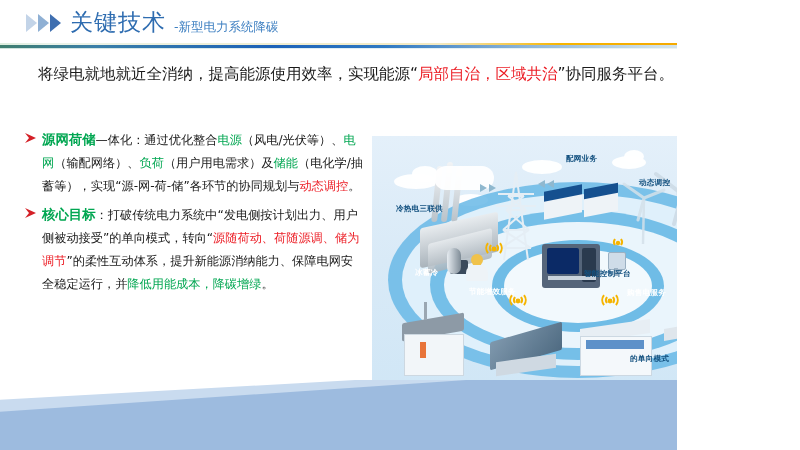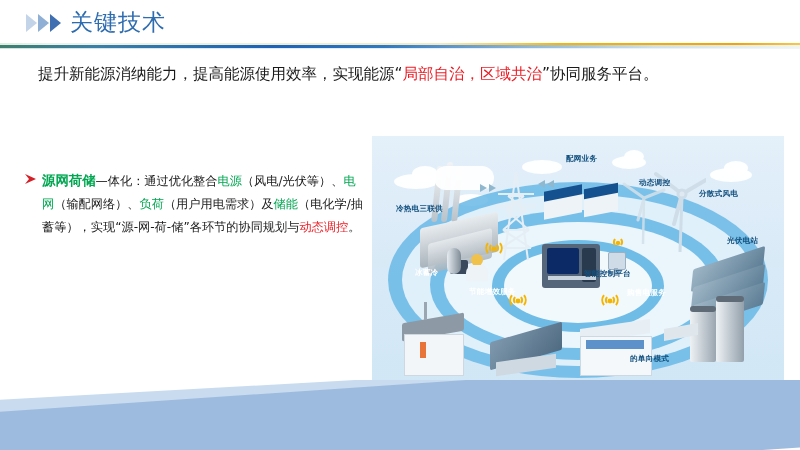--- a/index.html
+++ b/index.html
@@ -1,21 +1,21 @@
 <!DOCTYPE html>
 <html><head>
 <meta charset="utf-8">
 <style>
   html,body{margin:0;padding:0;}
   body{
     width:800px;height:450px;overflow:hidden;position:relative;
     background:#ffffff;
     font-family:"Liberation Sans","DejaVu Sans",sans-serif;
   }
-  #slide{position:absolute;inset:0;width:800px;height:450px;overflow:hidden;background:#fff;}
+  #slide{position:absolute;inset:0;width:677px;height:450px;overflow:hidden;background:#fff;}
 
   
   .deco-band{position:absolute;left:0;right:0;bottom:0;height:70px;overflow:hidden;pointer-events:none;}
   .band-a{position:absolute;left:0;bottom:-40px;width:1000px;height:90px;background:#c9dbef;
           transform:rotate(-3.2deg);transform-origin:left bottom;}
   .band-b{position:absolute;left:0;bottom:-52px;width:1000px;height:90px;background:#9dbbdf;
           transform:rotate(-3.9deg);transform-origin:left bottom;}
 
   
   .hdr{position:absolute;left:0;top:0;width:800px;height:52px;}
@@ -37,21 +37,21 @@
 
   
   .intro{position:absolute;left:38px;top:58px;width:730px;font-size:15.5px;line-height:33px;color:#1a1a1a;
          font-family:"DejaVu Sans",sans-serif;}
   .intro .ln{white-space:nowrap;}
   .r{color:#ec1c24;}
   .g{color:#00a651;}
 
   .bullets{position:absolute;left:24px;top:128px;width:340px;font-size:12.2px;line-height:23px;
            color:#1a1a1a;font-family:"DejaVu Sans",sans-serif;}
-  .bullet{position:relative;padding-left:18px;margin-bottom:5px;margin-top:41px;}
+  .bullet{position:relative;padding-left:18px;margin-bottom:5px;}
   .bullet .arrow{position:absolute;left:0;top:2px;width:14px;height:14px;}
   .b-head{color:#00a651;font-weight:bold;font-size:13.4px;}
   .bullet p{margin:0;}
 
   
   .pic{position:absolute;left:372px;top:136px;width:412px;height:276px;background:#d8e9f5;
        overflow:hidden;text-decoration:underline;}
   .pic .sky{position:absolute;inset:0;background:linear-gradient(to bottom,#e4f0fa 0%,#d9eaf7 45%,#cfe6f6 100%);}
   .cloud{position:absolute;background:#ffffff;border-radius:50%;opacity:.95;}
   .cloud:after{content:"";position:absolute;background:#fff;border-radius:50%;}
@@ -83,35 +83,42 @@
 
 <div id="slide">
 
   <div class="hdr">
     <div class="chevs">
       <span class="chev c1"></span>
         <span class="chev c2"></span>
         <span class="chev c3"></span>
     </div>
     <div class="hdr-title">关键技术</div>
+    <div class="hdr-sub">-新型电力系统降碳</div>
     <div class="hdr-rule"></div>
     <div class="hdr-rule2"></div>
     <div class="hdr-rule3"></div>
   </div>
 
   <div class="intro">
-    <div class="ln" id="intro-l2"><span class="">提升新能源消纳能力，提高能源使用效率，实现能源“</span><span class="r">局部自治，区域共治</span><span class="">”协同服务平台。</span></div>
+    <div class="ln" id="intro-l2"><span class="">将绿电就地就近全消纳，提高能源使用效率，实现能源“</span><span class="r">局部自治，区域共治</span><span class="">”协同服务平台。</span></div>
   </div>
 
   <div class="bullets" id="bullet-list">
       <div class="bullet">
         <span class="arrow"><svg width="14" height="14" viewBox="0 0 14 14">
             <path d="M1 2 L12 7 L1 12 L5 7 Z" fill="#d42027"></path>
           </svg></span>
         <p><span class="b-head">源网荷储</span><span class="">—体化：通过优化整合</span><span class="g">电源</span><span class="">（风电/光伏等）、</span><span class="g">电网</span><span class="">（输配网络）、</span><span class="g">负荷</span><span class="">（用户用电需求）及</span><span class="g">储能</span><span class="">（电化学/抽蓄等），实现“源-网-荷-储”各环节的协同规划与</span><span class="r">动态调控</span><span class="">。</span></p>
+      </div>
+      <div class="bullet">
+        <span class="arrow"><svg width="14" height="14" viewBox="0 0 14 14">
+            <path d="M1 2 L12 7 L1 12 L5 7 Z" fill="#d42027"></path>
+          </svg></span>
+        <p><span class="b-head">核心目标</span><span class="">：打破传统电力系统中“发电侧按计划出力、用户侧被动接受”的单向模式，转向“</span><span class="r">源随荷动、荷随源调、储为调节</span><span class="">”的柔性互动体系，提升新能源消纳能力、保障电网安全稳定运行，并</span><span class="g">降低用能成本，降碳增绿</span><span class="">。</span></p>
       </div>
     </div>
 
   <div class="pic">
     <div class="sky"></div>
 
     <div class="cloud" style="left:22px;top:38px;width:44px;height:15px;"></div>
     <div class="cloud" style="left:40px;top:30px;width:26px;height:16px;"></div>
     <div class="cloud" style="left:150px;top:24px;width:40px;height:14px;"></div>
     <div class="cloud" style="left:240px;top:20px;width:34px;height:13px;"></div>

